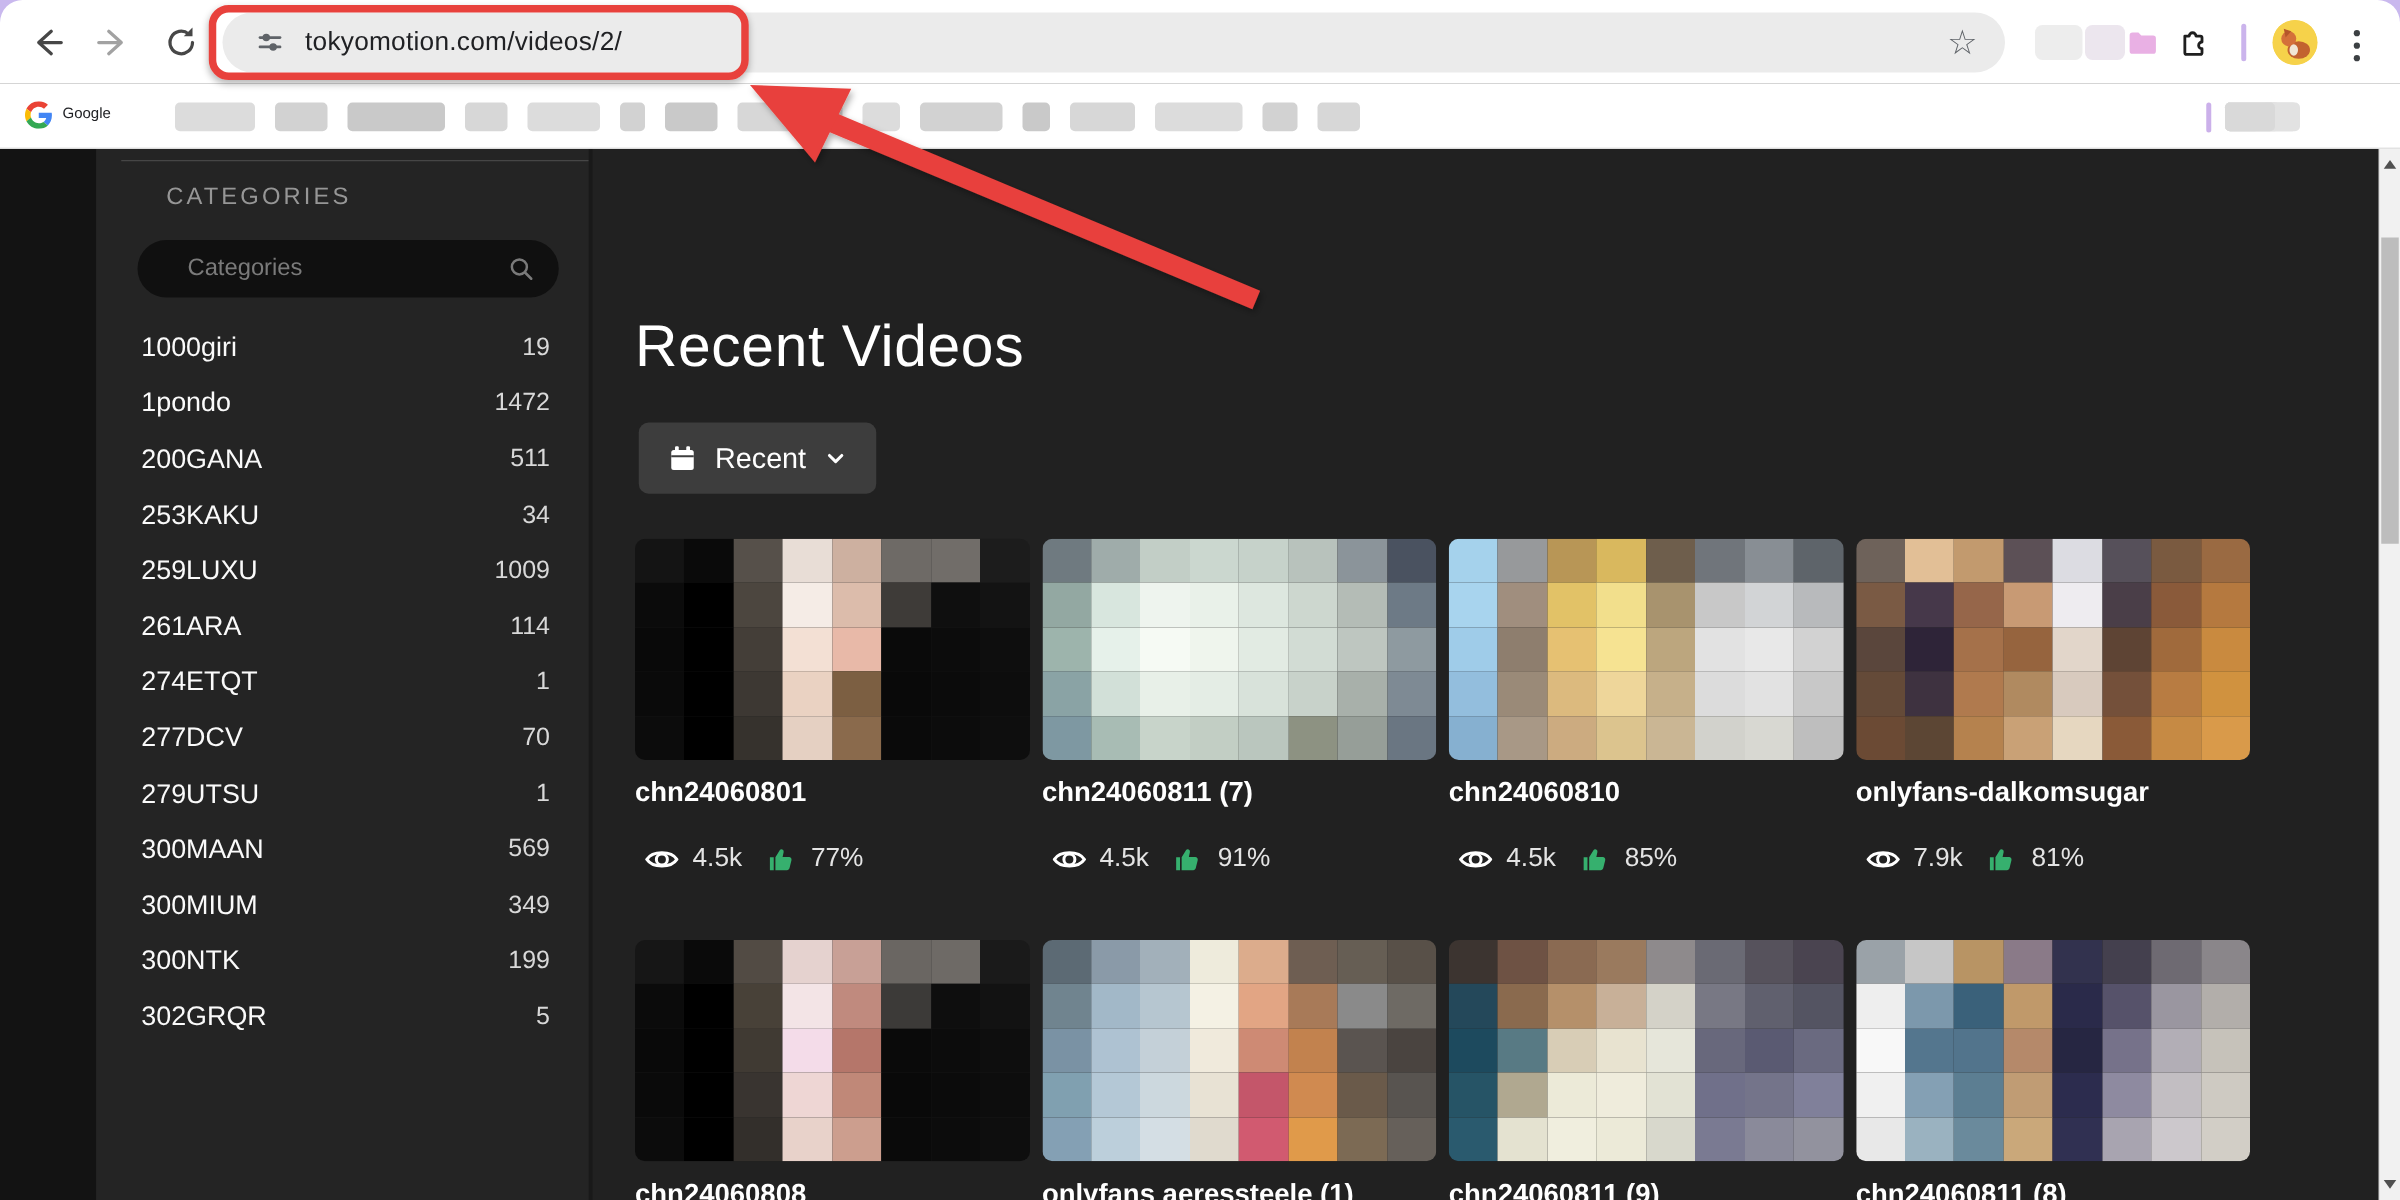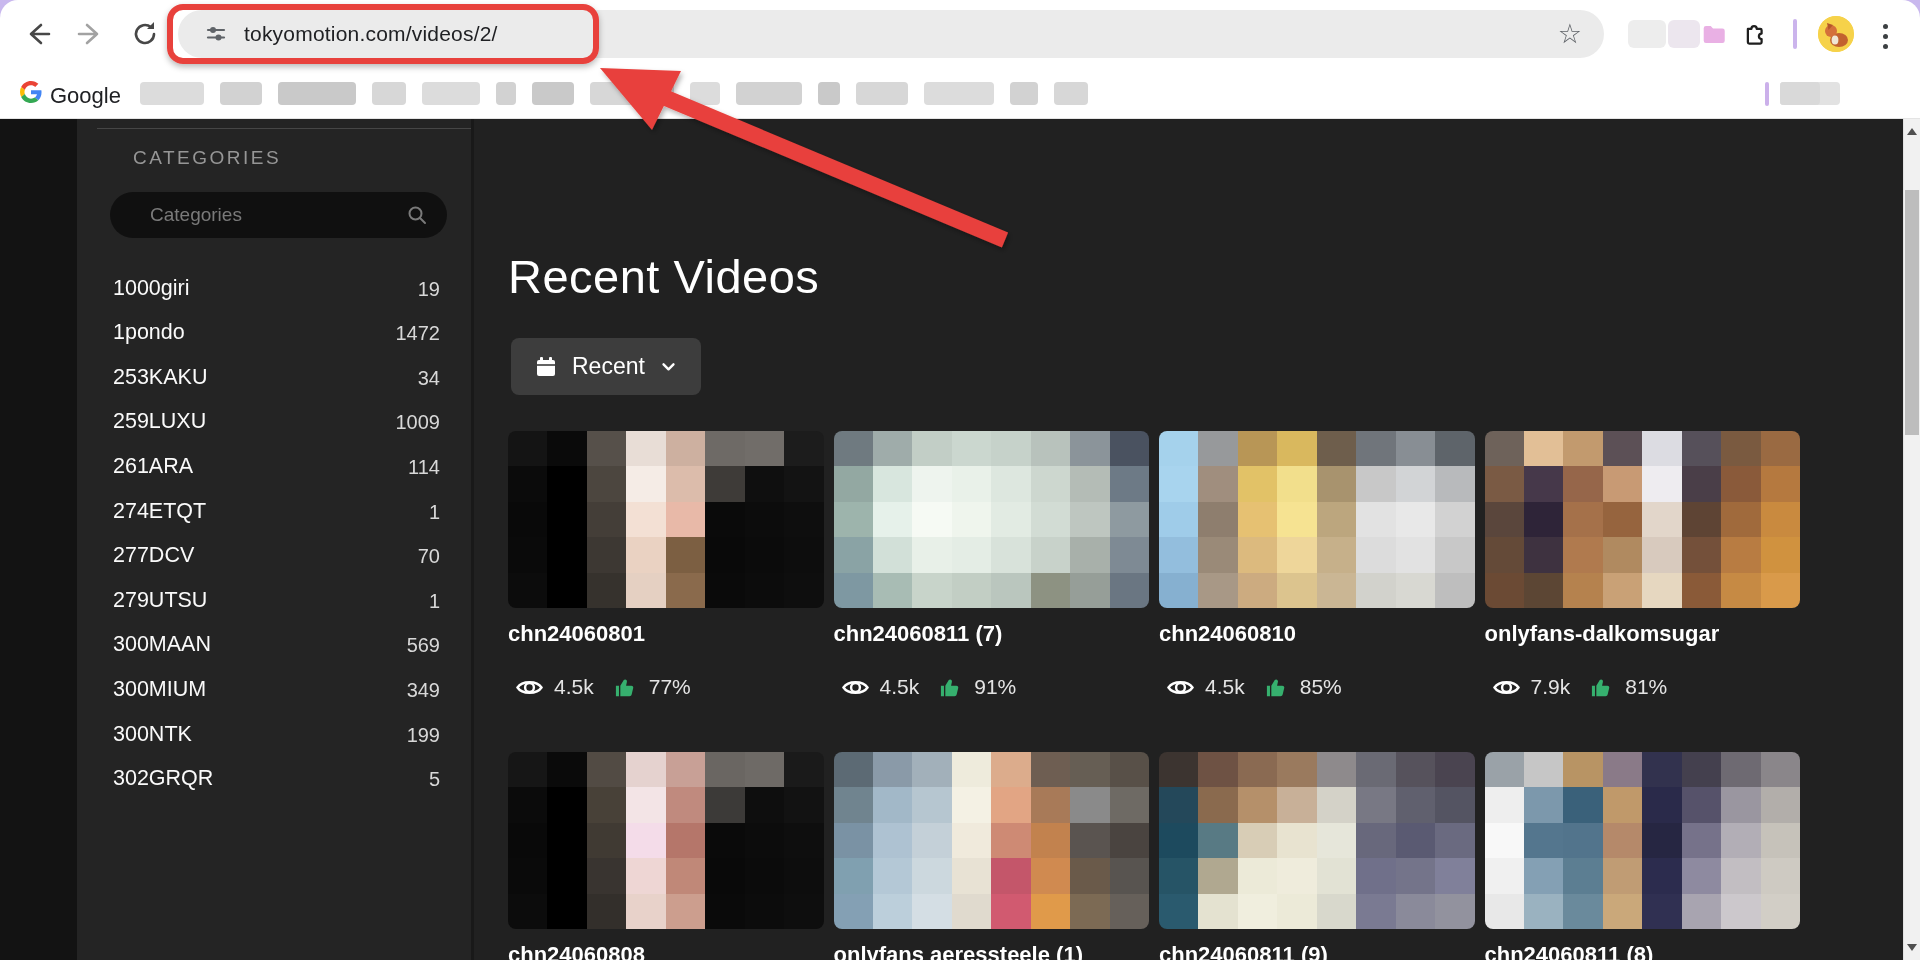--- a/index.html
+++ b/index.html
@@ -29,21 +29,21 @@
   .divider-v { position:absolute; width:4px; border-radius:2px; background:#cbb4ec; }
   .avatar { position:absolute; width:36px; height:36px; border-radius:50%; background:#f6d24a; overflow:hidden; }
   .menu-dots { position:absolute; display:flex; flex-direction:column; gap:5px; }
   .menu-dots i { width:5px; height:5px; border-radius:50%; background:#3c4043; }
 
   .bookmarks {
     position:absolute; top:67px; left:0; right:0; height:52px; background:#fff;
     border-bottom:1px solid #e4e4e4; z-index:10;
   }
   .gfav { position:absolute; left:20px; top:14px; }
-  .glabel { position:absolute; left:50px; top:16px; font-size:22px; color:#202124; }
+  .glabel { position:absolute; left:50px; top:16px; font-size:12px; color:#202124; }
   .bm-blur { position:absolute; top:14px; height:24px; border-radius:4px; }
 
   
   .red-box {
     position:absolute; left:167px; top:4px; width:432px; height:60px;
     border:6px solid #e8413c; border-radius:16px; z-index:40;
     box-shadow:0 3px 6px rgba(0,0,0,.28);
   }
   .arrow-svg { position:absolute; inset:0; z-index:39; pointer-events:none; }
 
@@ -57,21 +57,21 @@
     position:absolute; left:33px; top:73px; width:337px; height:46px; background:#101010;
     border-radius:23px; display:flex; align-items:center;
   }
   .cat-search input {
     flex:1; background:transparent; border:none; outline:none; color:#cfcfcf;
     font-size:19px; padding-left:40px; font-family:"Liberation Sans",sans-serif;
   }
   .cat-search input::placeholder { color:#7a7a7a; }
   .cat-search .mag { margin-right:20px; flex:0 0 auto; }
   .cat-list { position:absolute; left:0; top:137px; right:0; }
-  .cat-row { height:44.6px; display:flex; align-items:flex-end; padding:0 31px 0 36px; cursor:pointer;gap:31px; }
+  .cat-row { height:44.6px; display:flex; align-items:center; padding:0 31px 0 36px; cursor:pointer;gap:31px; }
   .cat-name { font-size:21.5px; color:#fafafa; }
   .cat-count { margin-left:auto; font-size:20px; color:#d8d8d8; }
   .seam { position:absolute; left:471px; top:0; bottom:0; width:3px; background:#191919; }
 
   .main-title { position:absolute; left:508px; top:130px; font-size:47px; font-weight:300; color:#ffffff; letter-spacing:.5px; }
   .sort-btn {
     position:absolute; left:511px; top:219px; height:57px; background:#3d3d3d; border-radius:8px;
     display:flex; align-items:center; padding:0 24px; gap:15px; cursor:pointer;
   }
   .sort-btn .lbl { color:#fff; font-size:23px; }
@@ -201,20 +201,24 @@
         </svg>
       </div>
       <div class="cat-list">
           <div class="cat-row">
     <span class="cat-name">1000giri</span>
     <span class="cat-count">19</span>
   </div>
           <div class="cat-row">
     <span class="cat-name">1pondo</span>
     <span class="cat-count">1472</span>
+  </div>
+          <div class="cat-row">
+    <span class="cat-name">200GANA</span>
+    <span class="cat-count">511</span>
   </div>
           <div class="cat-row">
     <span class="cat-name">253KAKU</span>
     <span class="cat-count">34</span>
   </div>
           <div class="cat-row">
     <span class="cat-name">259LUXU</span>
     <span class="cat-count">1009</span>
   </div>
           <div class="cat-row">

